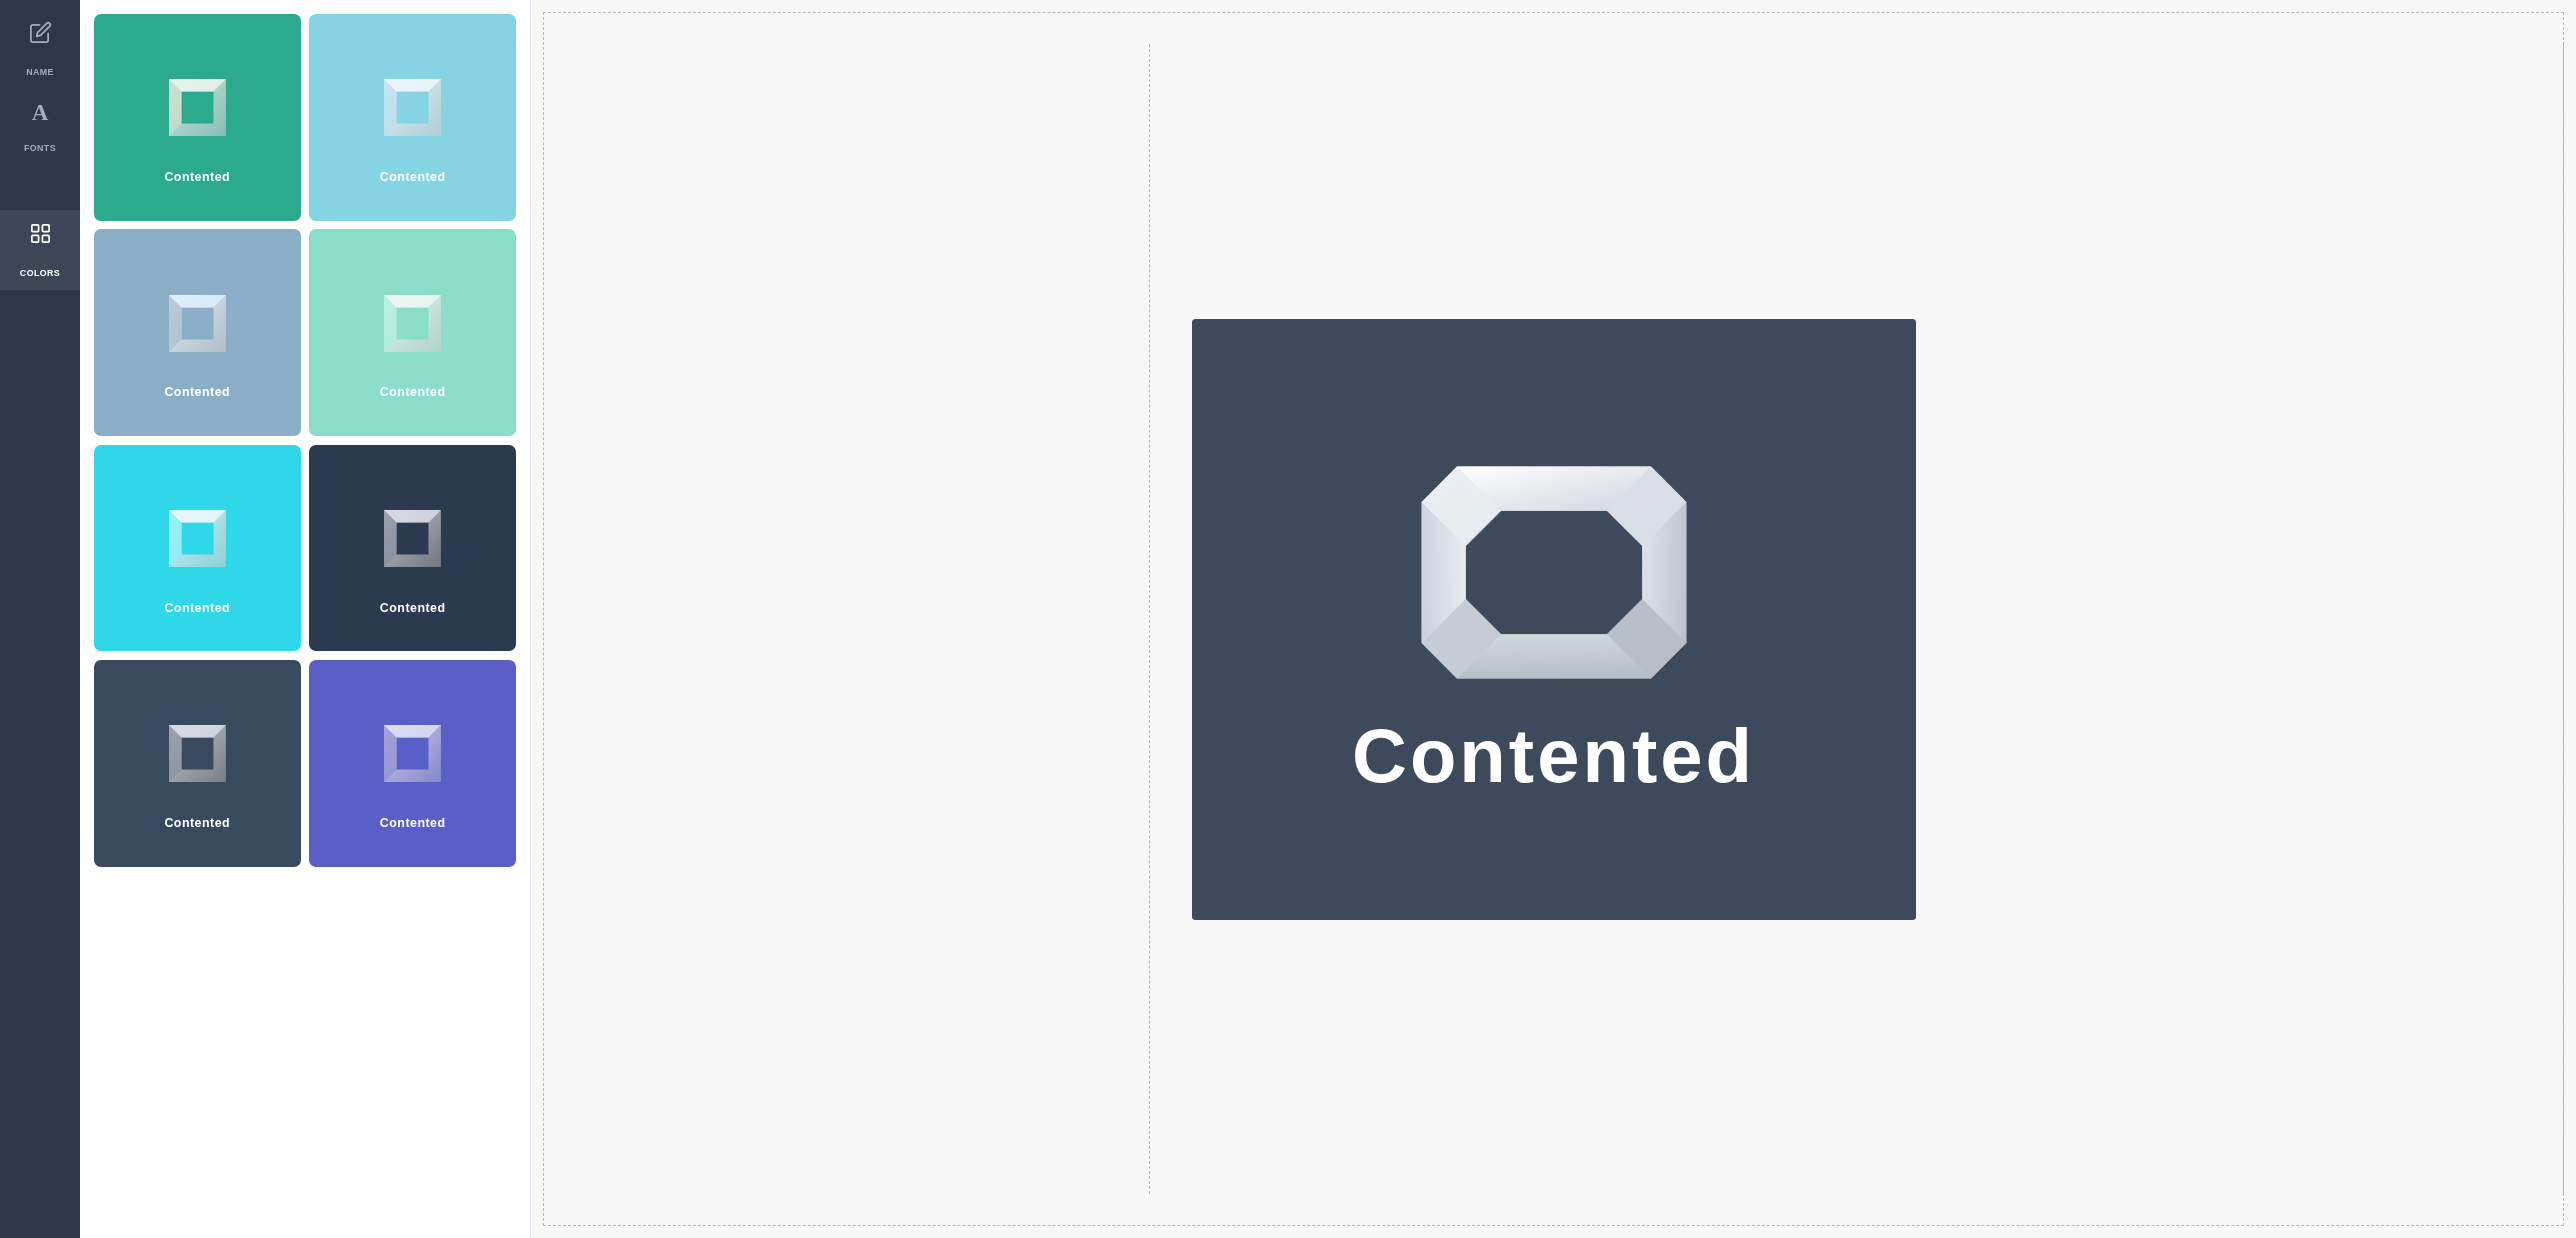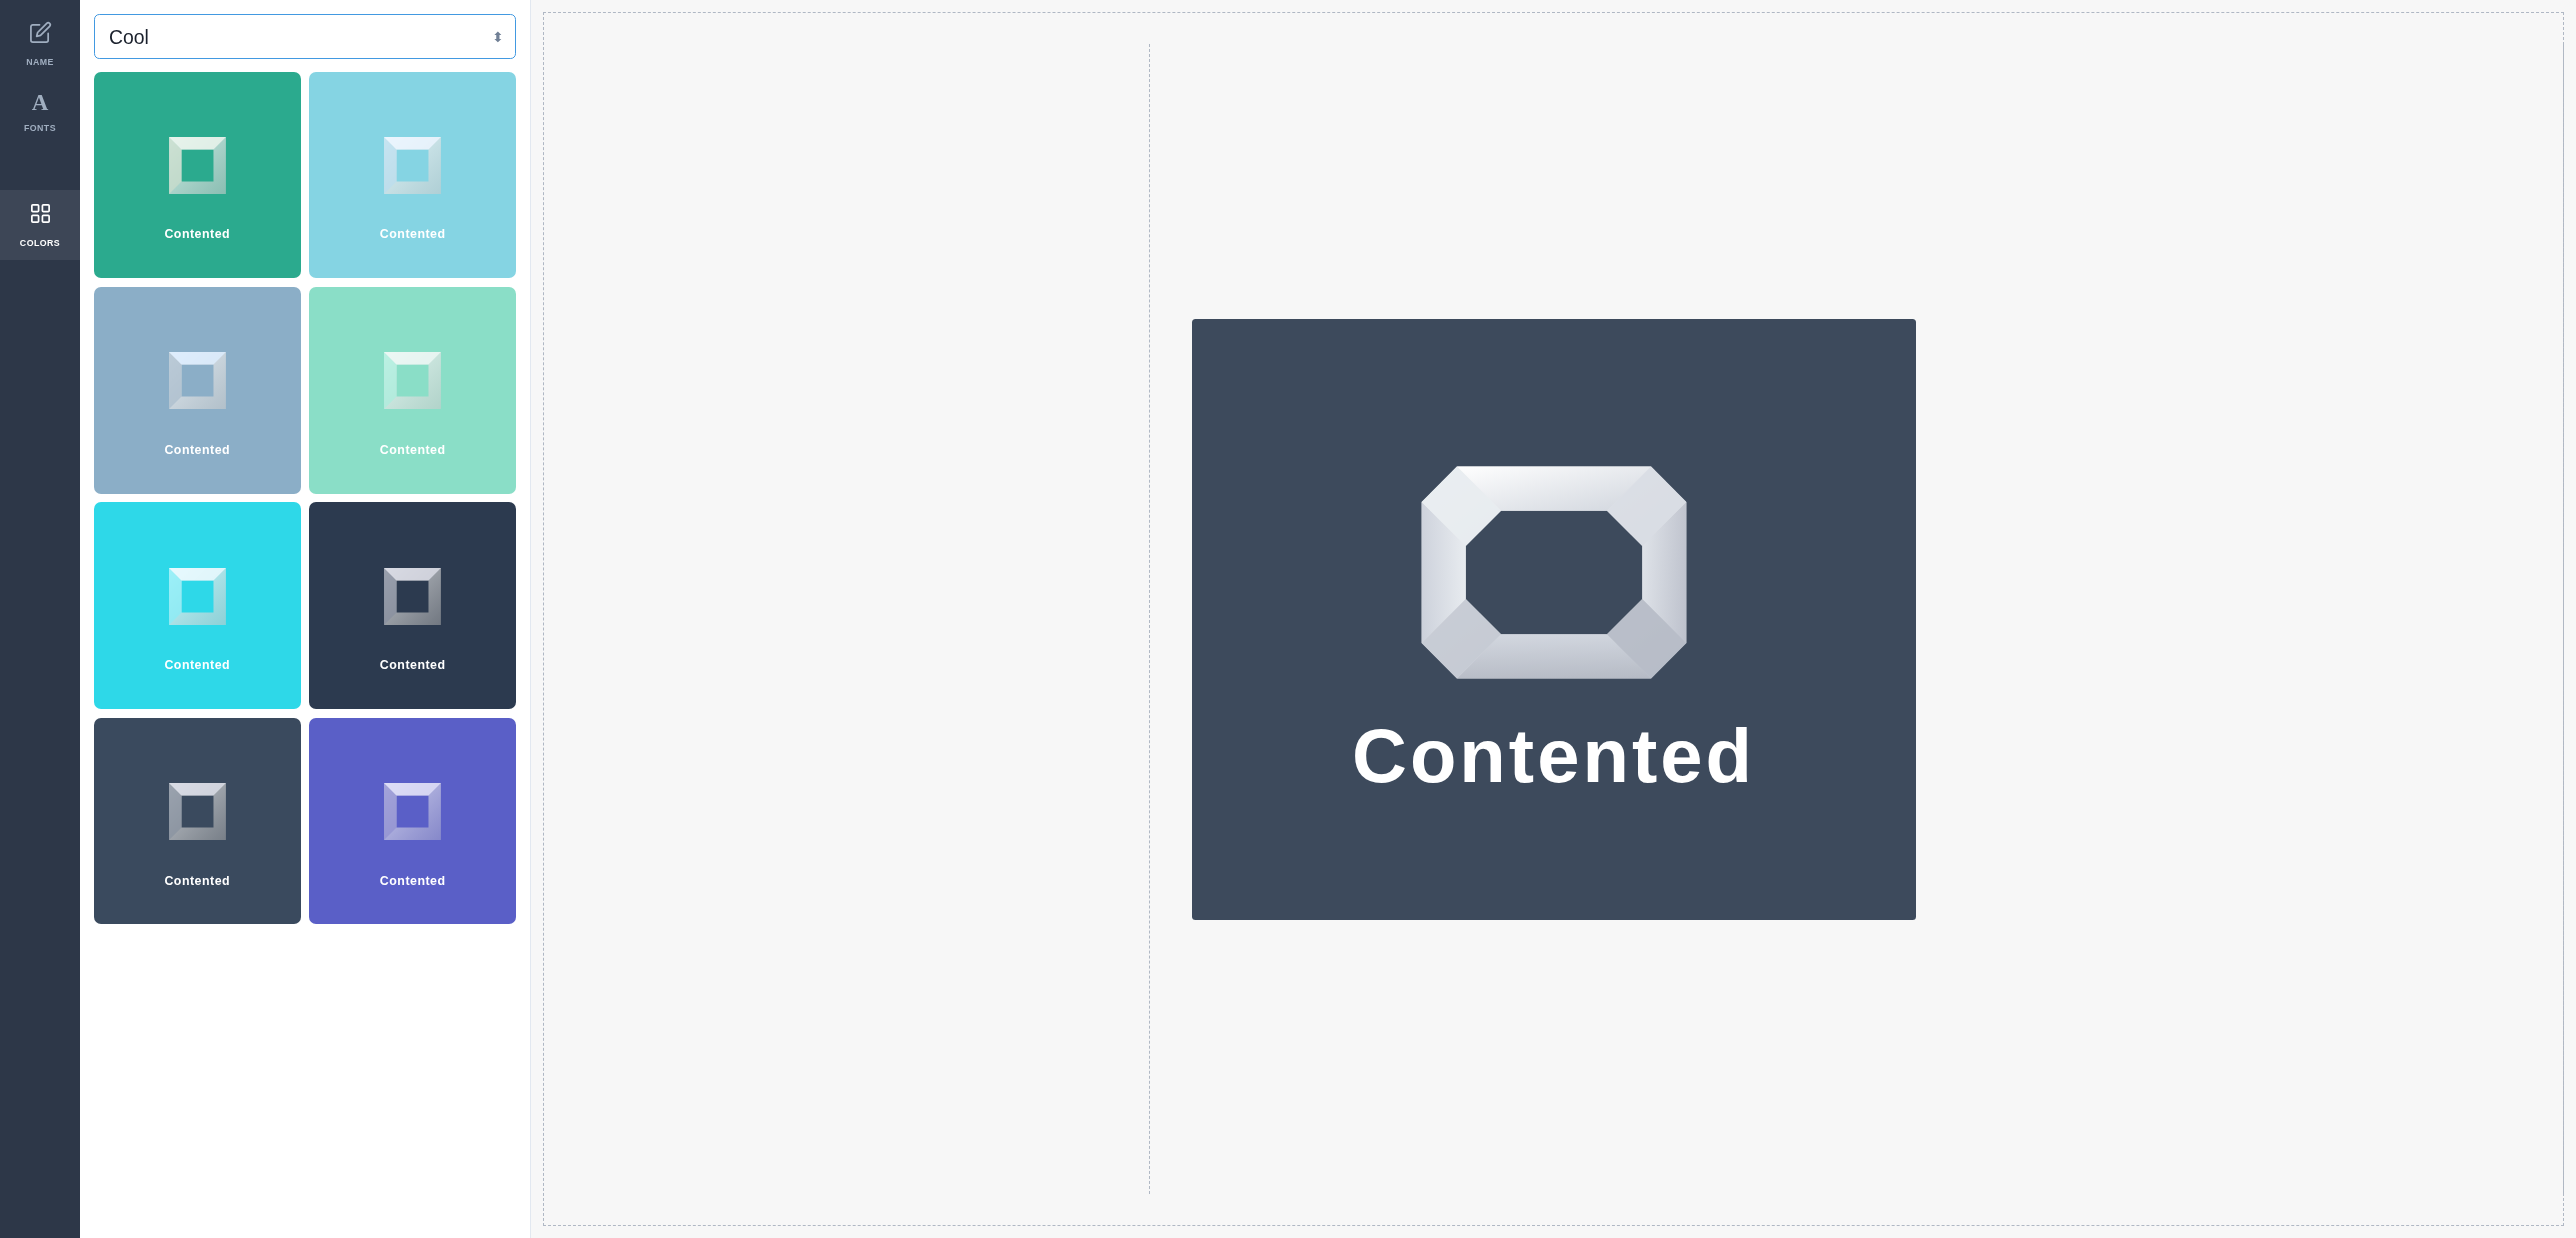--- a/index.html
+++ b/index.html
@@ -23,21 +23,21 @@
     }
     .sidebar-item {
       display: flex;
       flex-direction: column;
       align-items: center;
       padding: 12.4px 0;
       width: 100%;
       cursor: pointer;
       color: #a0aec0;
       font-size: 9.7px;
-      gap: 9px;
+      gap: 19px;
     }
     .sidebar-item.active {
       color: #ffffff;
       background: rgba(255,255,255,0.08);
       margin-top: 44px;
     }
     .sidebar-icon {
       font-size: 19.4px;
       line-height: 1;
     }
@@ -189,31 +189,20 @@
         <rect x="3" y="14" width="7" height="7" rx="1"></rect>
         <rect x="14" y="14" width="7" height="7" rx="1"></rect>
       </svg>
     </span>
     <span class="sidebar-label">COLORS</span>
   </div>
 </div>
 
 <div class="panel">
 
-  <div class="dropdown-wrapper">
-    <select class="dropdown">
-      <option>Cool</option>
-      <option>Warm</option>
-      <option>Neutral</option>
-      <option>Vibrant</option>
-      <option>Pastel</option>
-      <option>Dark</option>
-    </select>
-    <span class="dropdown-arrow">⬍</span>
-  </div>
 
   <div class="color-grid">
 
     <div class="color-card" style="background: #2baa8e;">
       <div class="logo-preview">
         <svg viewBox="0 0 80 80" width="71" height="71">
           <defs>
             <linearGradient id="g1" x1="0%" y1="0%" x2="100%" y2="100%">
               <stop offset="0%" style="stop-color:#ffffff;stop-opacity:0.9"></stop>
               <stop offset="100%" style="stop-color:#cccccc;stop-opacity:0.7"></stop>

